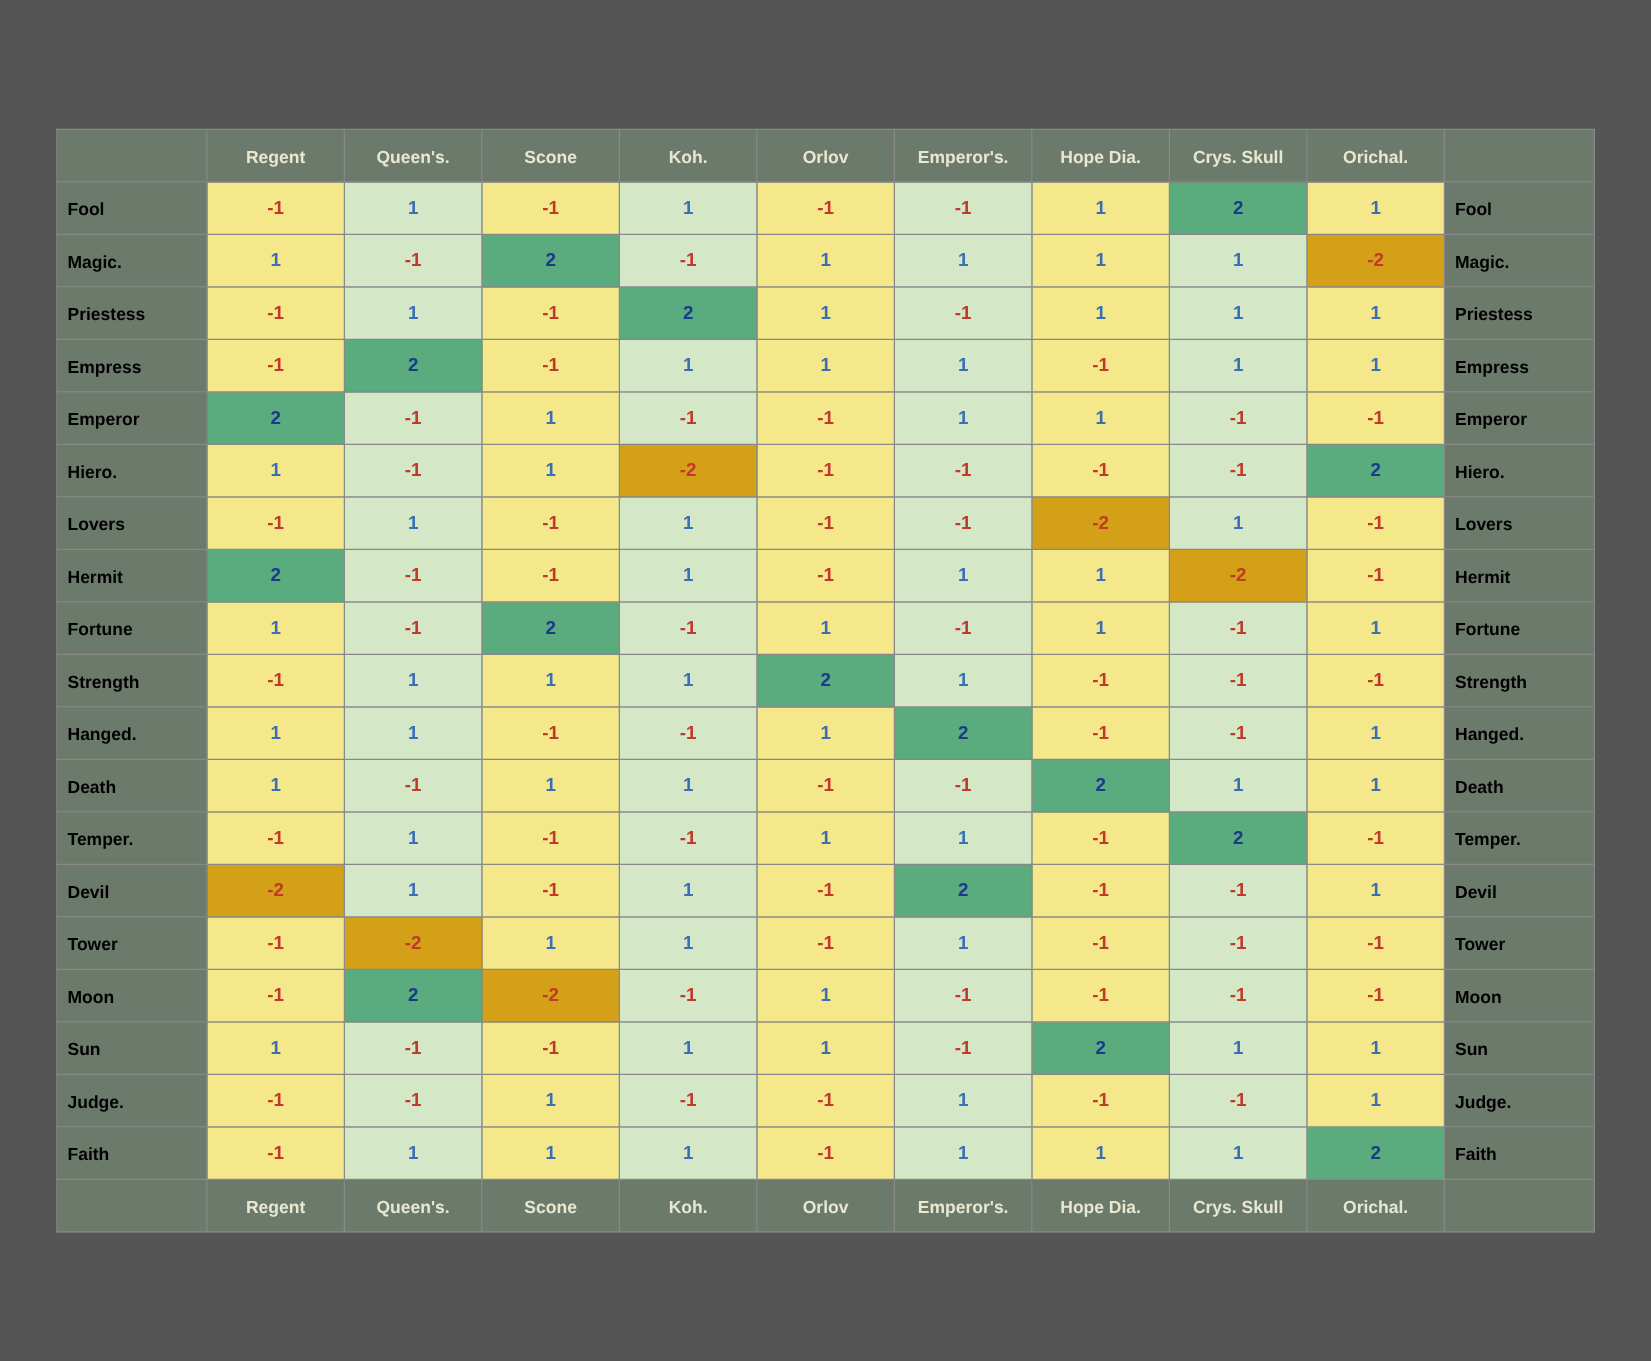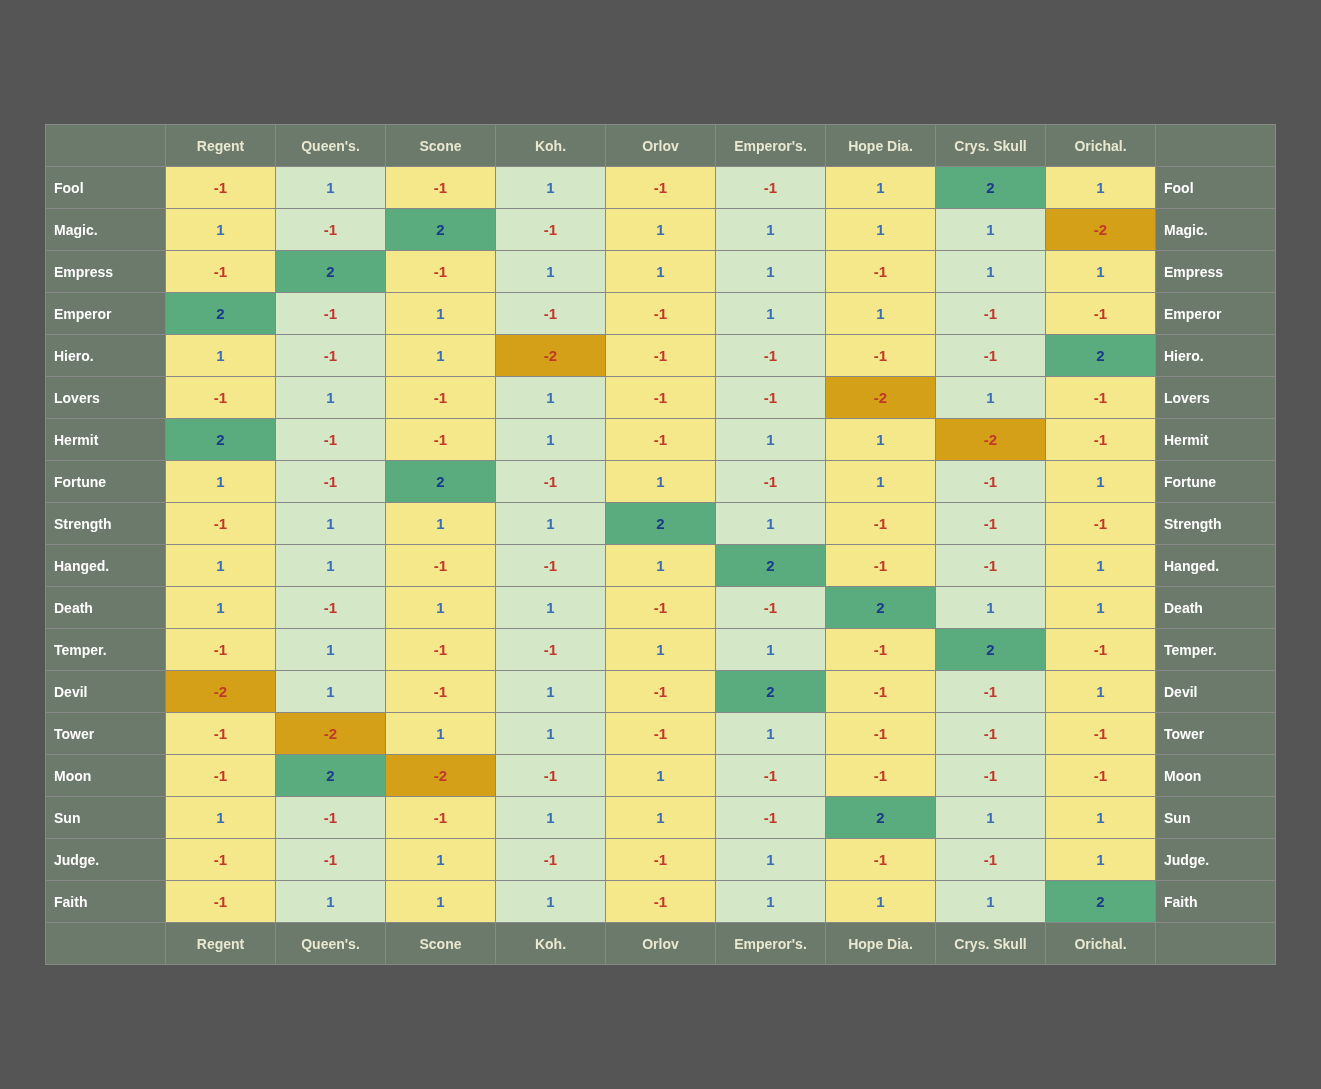--- a/index.html
+++ b/index.html
@@ -37,21 +37,21 @@
     
     .header-cell {
       background-color: #6c7a6c;
       color: #e8e8d0;
       font-size: 14px;
       height: 42px;
     }
     
     .row-label {
       background-color: #6c7a6c;
-      color: #ffffff;
+      color: #000000;
       font-size: 14px;
       text-align: left;
       padding-left: 8px;
     }
     
     .val-pos1 { background-color: #f5e88a; color: #3a6fb5; } 
     .val-neg1 { background-color: #f5e88a; color: #c0392b; } 
     .val-pos2 { background-color: #5aab7e; color: #1a3a8a; } 
     .val-neg2 { background-color: #d4a017; color: #c0392b; } 
     .val-light-pos1 { background-color: #d4e8c8; color: #3a6fb5; } 
@@ -98,20 +98,33 @@
           <td class="val-pos2 col-data">2</td>
           <td class="val-light-neg1 col-data">-1</td>
           <td class="val-pos1 col-data">1</td>
           <td class="val-light-pos1 col-data">1</td>
           <td class="val-pos1 col-data">1</td>
           <td class="val-light-pos1 col-data">1</td>
           <td class="val-neg2 col-data">-2</td>
           <td class="header-cell row-label col-label">Magic.</td>
         </tr>
         <tr>
+          <td class="header-cell row-label col-label">Priestess</td>
+          <td class="val-neg1 col-data">-1</td>
+          <td class="val-light-pos1 col-data">1</td>
+          <td class="val-neg1 col-data">-1</td>
+          <td class="val-pos2 col-data">2</td>
+          <td class="val-pos1 col-data">1</td>
+          <td class="val-light-neg1 col-data">-1</td>
+          <td class="val-pos1 col-data">1</td>
+          <td class="val-light-pos1 col-data">1</td>
+          <td class="val-pos1 col-data">1</td>
+          <td class="header-cell row-label col-label">Priestess</td>
+        </tr>
+        <tr>
           <td class="header-cell row-label col-label">Empress</td>
           <td class="val-neg1 col-data">-1</td>
           <td class="val-pos2 col-data">2</td>
           <td class="val-neg1 col-data">-1</td>
           <td class="val-light-pos1 col-data">1</td>
           <td class="val-pos1 col-data">1</td>
           <td class="val-light-pos1 col-data">1</td>
           <td class="val-neg1 col-data">-1</td>
           <td class="val-light-pos1 col-data">1</td>
           <td class="val-pos1 col-data">1</td>

